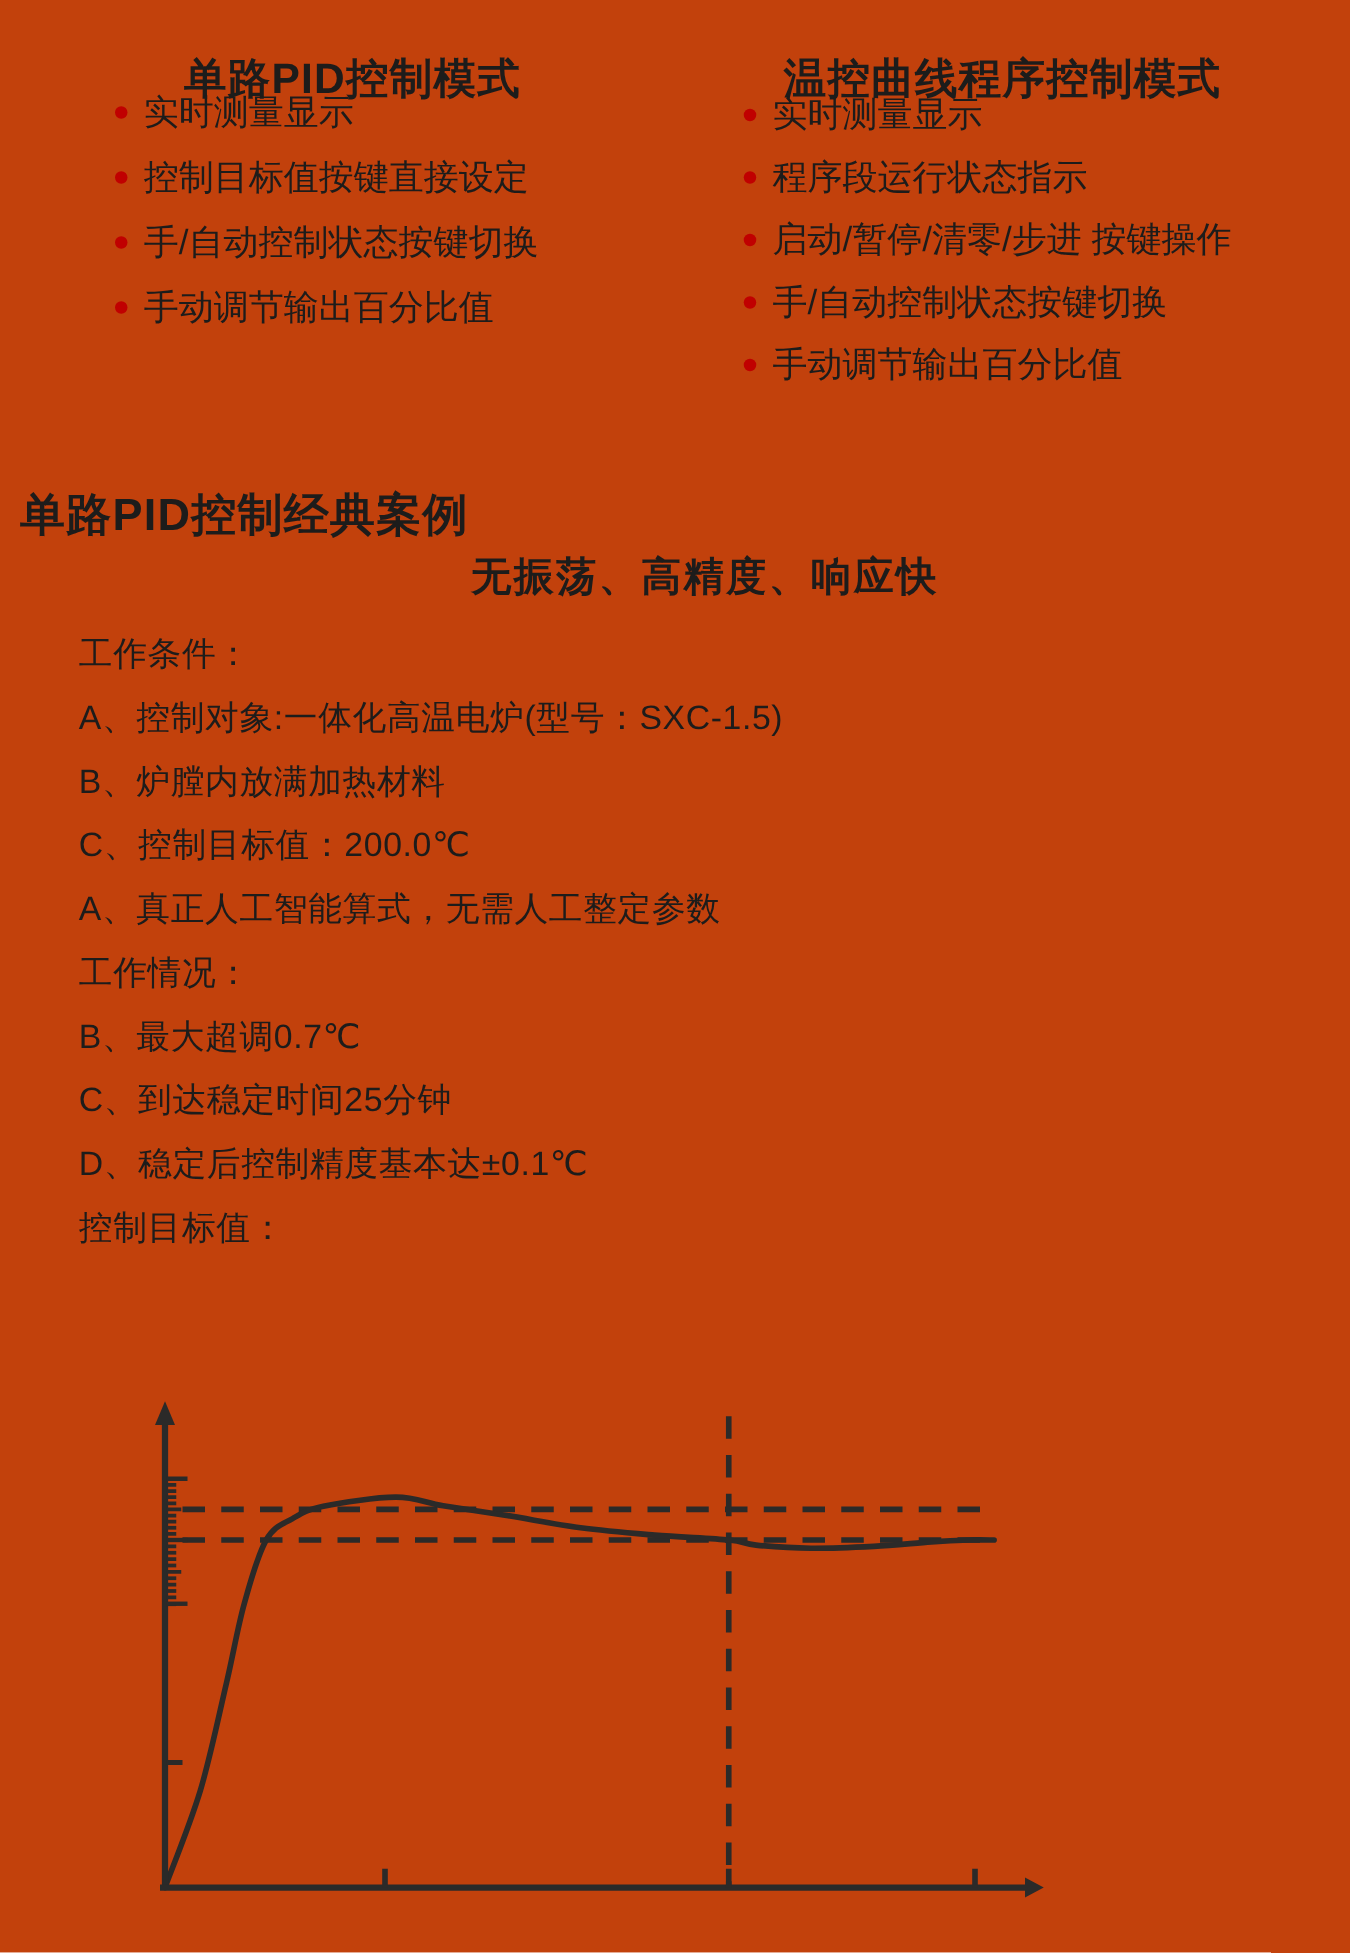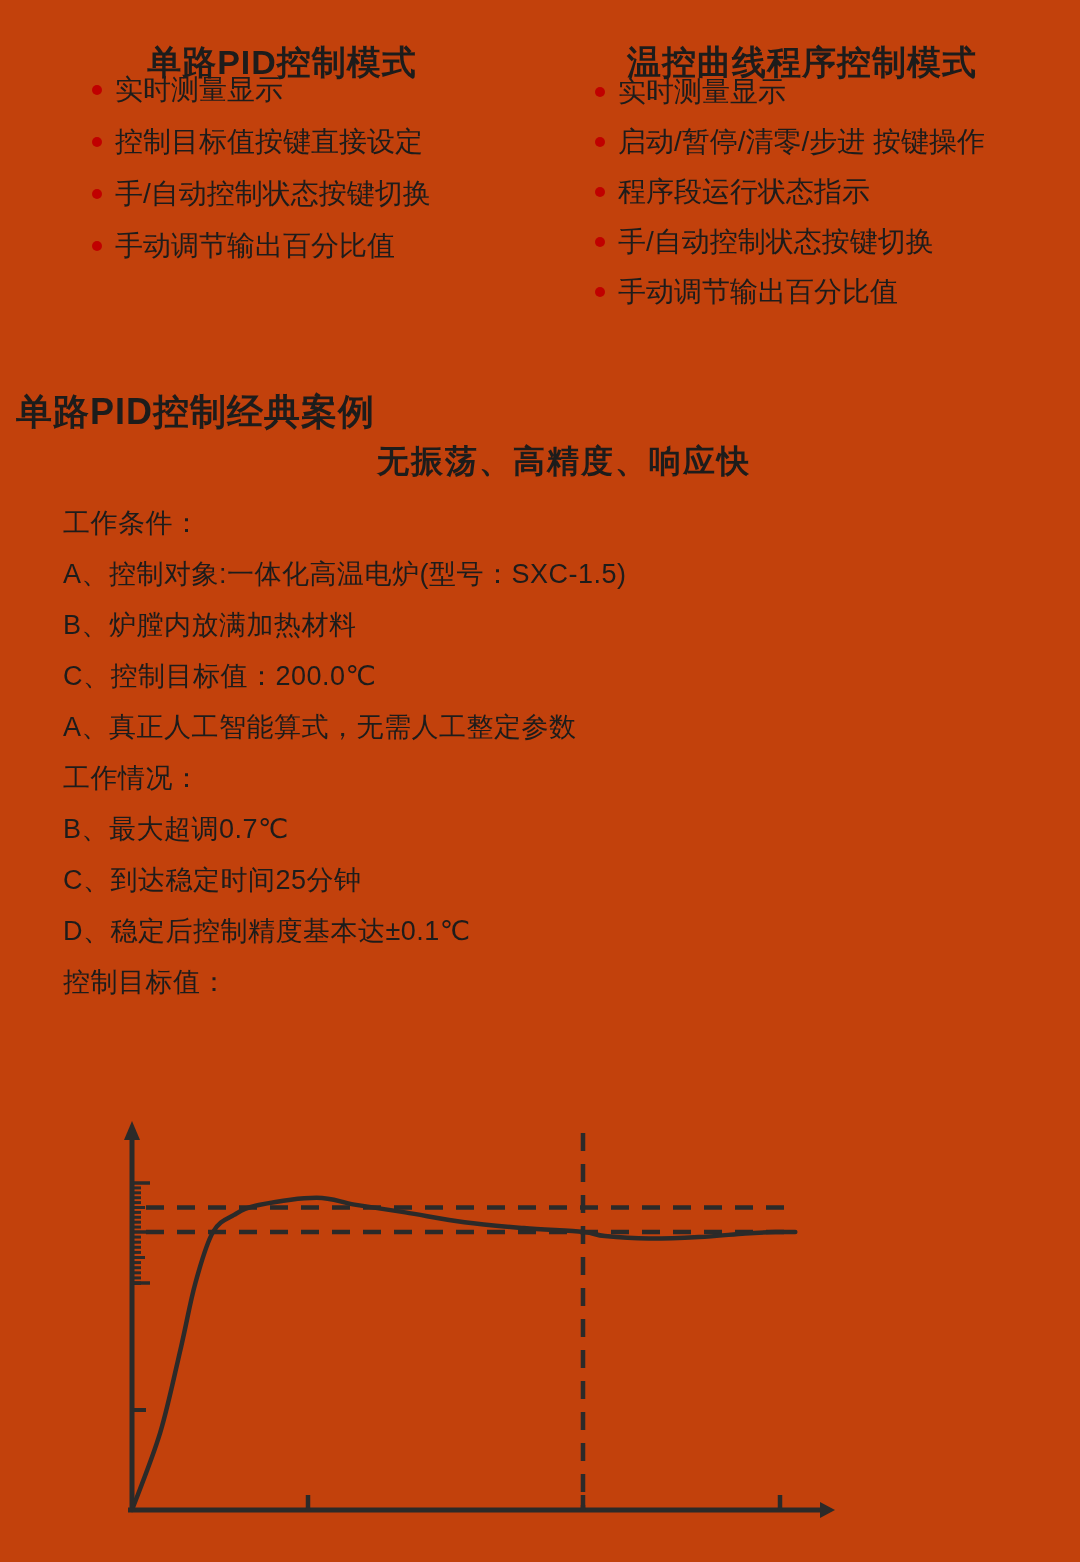--- a/index.html
+++ b/index.html
@@ -57,25 +57,25 @@
     </li>
   </ul>
 
   <ul class="feature-list right">
     <li>
       <span class="dot"></span>
       <span>实时测量显示</span>
     </li>
     <li>
       <span class="dot"></span>
-      <span>启动/暂停/清零/步进 按键操作</span>
+      <span>程序段运行状态指示</span>
     </li>
     <li>
       <span class="dot"></span>
-      <span>程序段运行状态指示</span>
+      <span>启动/暂停/清零/步进 按键操作</span>
     </li>
     <li>
       <span class="dot"></span>
       <span>手/自动控制状态按键切换</span>
     </li>
     <li>
       <span class="dot"></span>
       <span>手动调节输出百分比值</span>
     </li>
   </ul>

